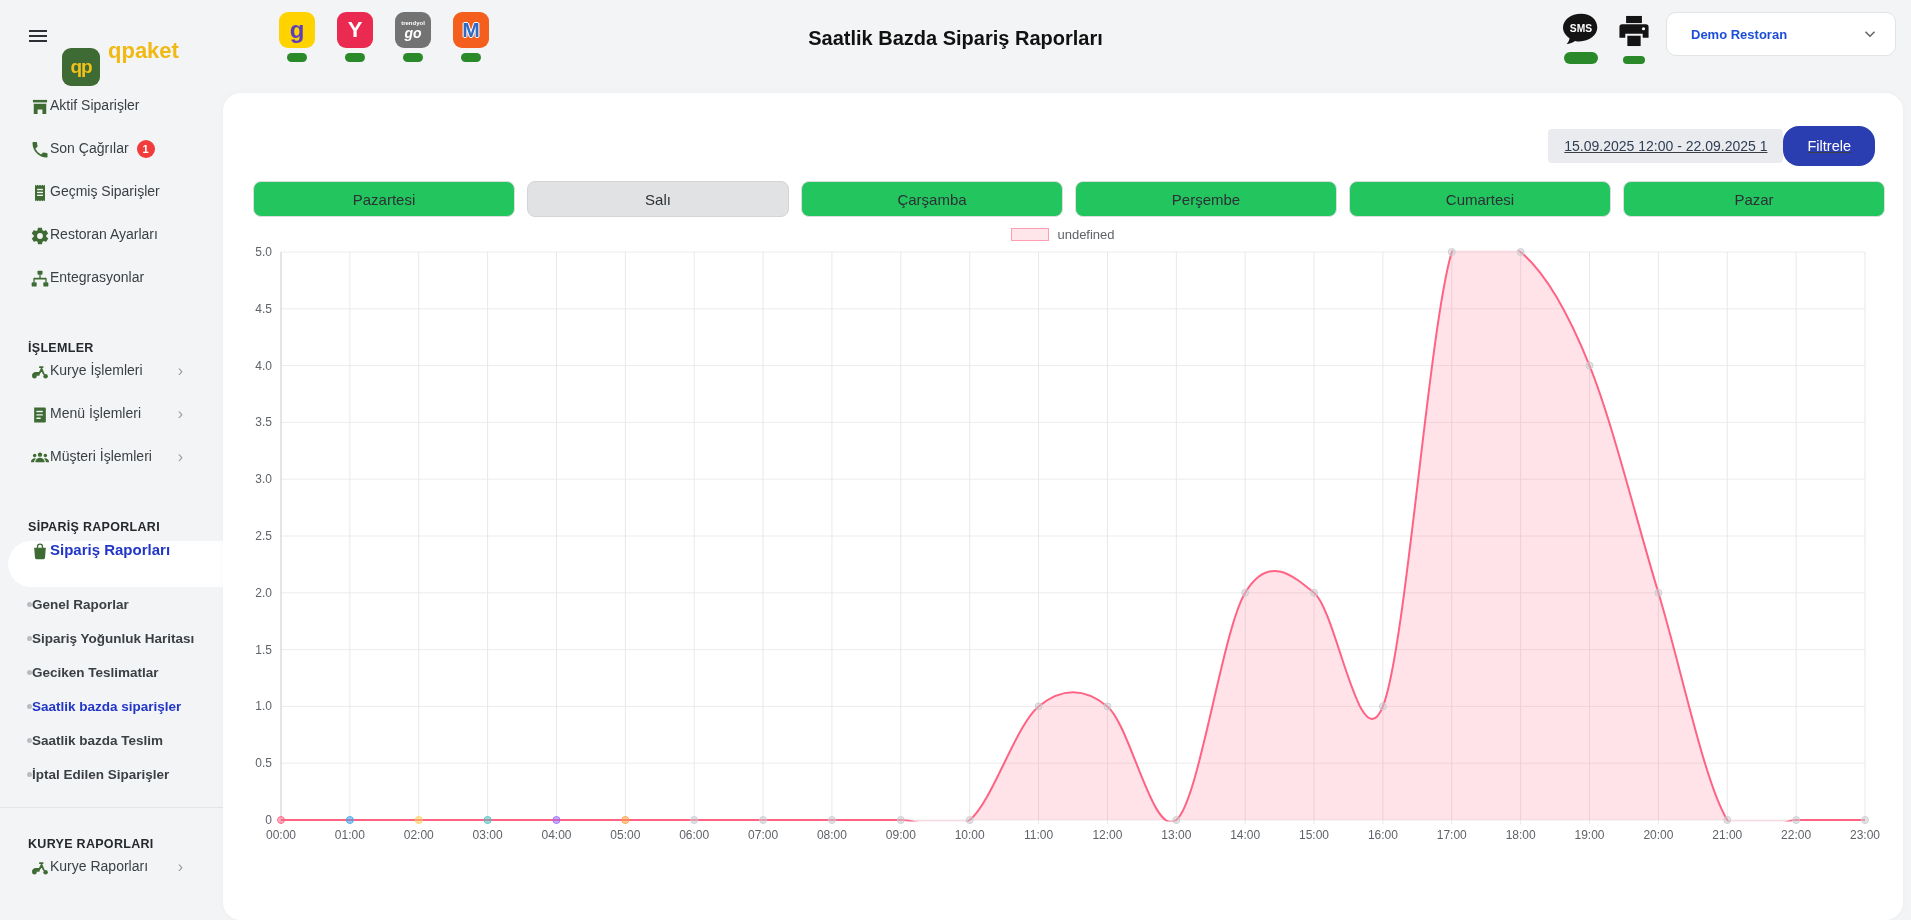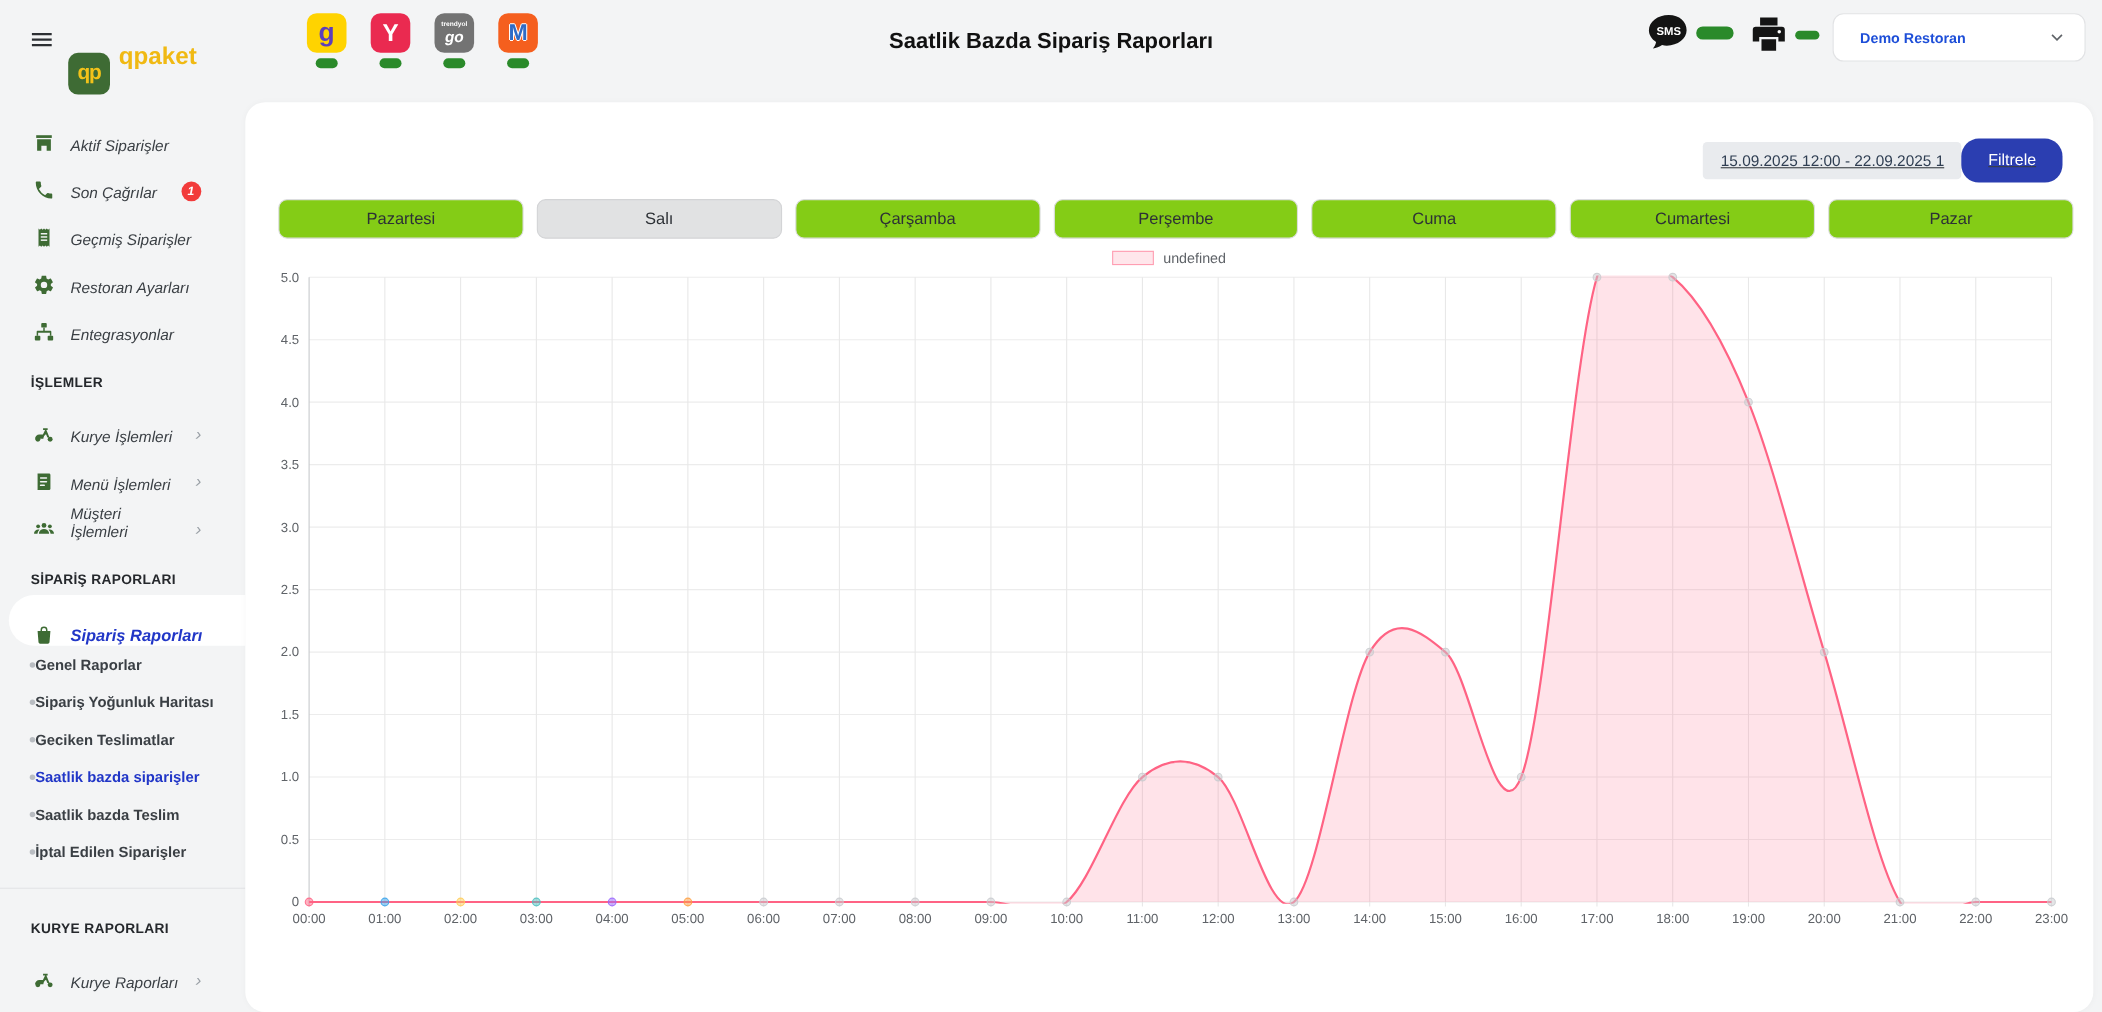--- a/index.html
+++ b/index.html
@@ -26,38 +26,38 @@
   .ptile.tgo .t1 { font-size:6px; font-weight:bold; line-height:7px; }
   .ptile.tgo .t2 { font-size:14px; font-style:italic; font-weight:bold; line-height:13px; }
   .ptile.migros  { background:#f55f1e; color:#2f6bc6; font-size:21px;
     text-shadow:-1px 0 #fff, 1px 0 #fff, 0 1px #fff, 0 -1px #fff; }
   .status-pill { width:20px; height:9px; border-radius:5px; background:#2a8a2a; }
 
   .page-title { position:absolute; left:50%; top:27px; transform:translateX(-50%);
     font-size:20px; font-weight:bold; color:#111; white-space:nowrap; }
 
   .header-right { position:absolute; right:15px; top:12px; display:flex; align-items:flex-start; gap:12px; }
-  .hdr-icon { display:flex; flex-direction:row; align-items:center; gap:4px; cursor:pointer; color:#141414; }
+  .hdr-icon { display:flex; flex-direction:column; align-items:center; gap:4px; cursor:pointer; color:#141414; }
   .pill-lg { width:34px; height:12px; border-radius:6px; background:#2a8a2a; }
   .pill-sm { width:22px; height:8px;  border-radius:4px; background:#2a8a2a; margin-top:2px; }
   .restaurant-select { width:230px; height:44px; background:#fff; border:1px solid #e2e3e5;
     border-radius:10px; display:flex; align-items:center; justify-content:space-between;
     padding:0 16px 0 24px; cursor:pointer; }
   .restaurant-select .val { font-weight:bold; font-size:13px; color:#1d4ed8; }
   .restaurant-select svg { color:#5f6368; }
 
   
   .layout { display:flex; height:827px; }
   .sidebar { width:223px; flex:0 0 223px; position:relative; padding-top:4px; }
   .main-panel { flex:1; margin-right:8px; background:#fff; border-radius:18px;
     box-shadow:0 0 6px rgba(0,0,0,0.03); position:relative; overflow:hidden; }
 
   
-  .nav-item { height:43px; display:flex; align-items:flex-end; gap:14px; padding-left:30px;
-    cursor:pointer; position:relative;font-style:italic; }
+  .nav-item { height:43px; display:flex; align-items:flex-start; padding-left:30px;
+    cursor:pointer; position:relative; }
   .nav-ico { width:20px; height:20px; color:#3e6b34; flex:0 0 20px; display:flex; }
   .nav-ico svg { width:20px; height:20px; }
   .nav-label { font-size:14px; color:#3a3f44; }
   .badge { margin-left:8px; min-width:18px; height:18px; border-radius:9px; background:#f23b3b;
     color:#fff; font-size:11px; font-weight:bold; display:flex; align-items:center;
     justify-content:center; padding:0 5px; }
   .chevron { margin-left:auto; margin-right:40px; color:#9aa0a6; font-size:16px; }
   .section-title { margin-top:22px; height:28px; display:flex; align-items:center;
     padding-left:28px; font-size:12.5px; font-weight:bold; color:#25282c; letter-spacing:.3px; }
   .nav-item.active-pill { background:#fff; margin-left:8px; border-radius:24px 0 0 24px;
@@ -71,21 +71,21 @@
 
   
   .filters-row { margin-top:31px; padding:0 28px 0 25px; height:43px; display:flex;
     align-items:center; justify-content:flex-end;text-decoration:underline; }
   .date-chip { background:#e9ebee; border-radius:4px; padding:9px 16px; font-size:14px;
     color:#2f3e52; cursor:pointer; white-space:nowrap; }
   .filter-btn { background:#2b3eb1; color:#fff; border:none; border-radius:16px;
     padding:12px 24px; font-size:14.5px; font-family:inherit; cursor:pointer; }
 
   .tabs-row { margin-top:14px; padding:0 18px 0 30px; display:flex; gap:12px; }
-  .day-tab { flex:1; height:36px; background:#84cc16; border:1px solid #dcdddf; border-radius:8px;
+  .day-tab { flex:1; height:36px; background:#22c55e; border:1px solid #dcdddf; border-radius:8px;
     font-size:15px; color:#2d3136; font-family:inherit; cursor:pointer; }
   .day-tab.selected { background:#e1e2e3; border-color:#d3d4d6; }
 
   .legend { margin-top:9px; height:16px; display:flex; align-items:center; justify-content:center;
     gap:8px; }
   .legend-swatch { width:38px; height:13px; background:rgba(255,99,132,.16);
     border:1px solid rgba(255,99,132,.55); }
   .legend-label { font-size:13px; color:#5f6368; }
 
   .chart-host { margin:2px 18px 0 22px; height:606px; }
@@ -322,21 +322,20 @@
     <div class="filters-row">
       <div class="date-chip">15.09.2025 12:00 - 22.09.2025 1</div>
       <button class="filter-btn">Filtrele</button>
     </div>
 
     <div class="tabs-row">
       <button class="day-tab">Pazartesi</button>
       <button class="day-tab selected">Salı</button>
       <button class="day-tab">Çarşamba</button>
       <button class="day-tab">Perşembe</button>
-      <button class="day-tab">Cuma</button>
       <button class="day-tab">Cumartesi</button>
       <button class="day-tab">Pazar</button>
     </div>
 
     <div class="legend">
       <span class="legend-swatch"></span>
       <span class="legend-label">undefined</span>
     </div>
 
     <div class="chart-host"><svg width="1640" height="606">

